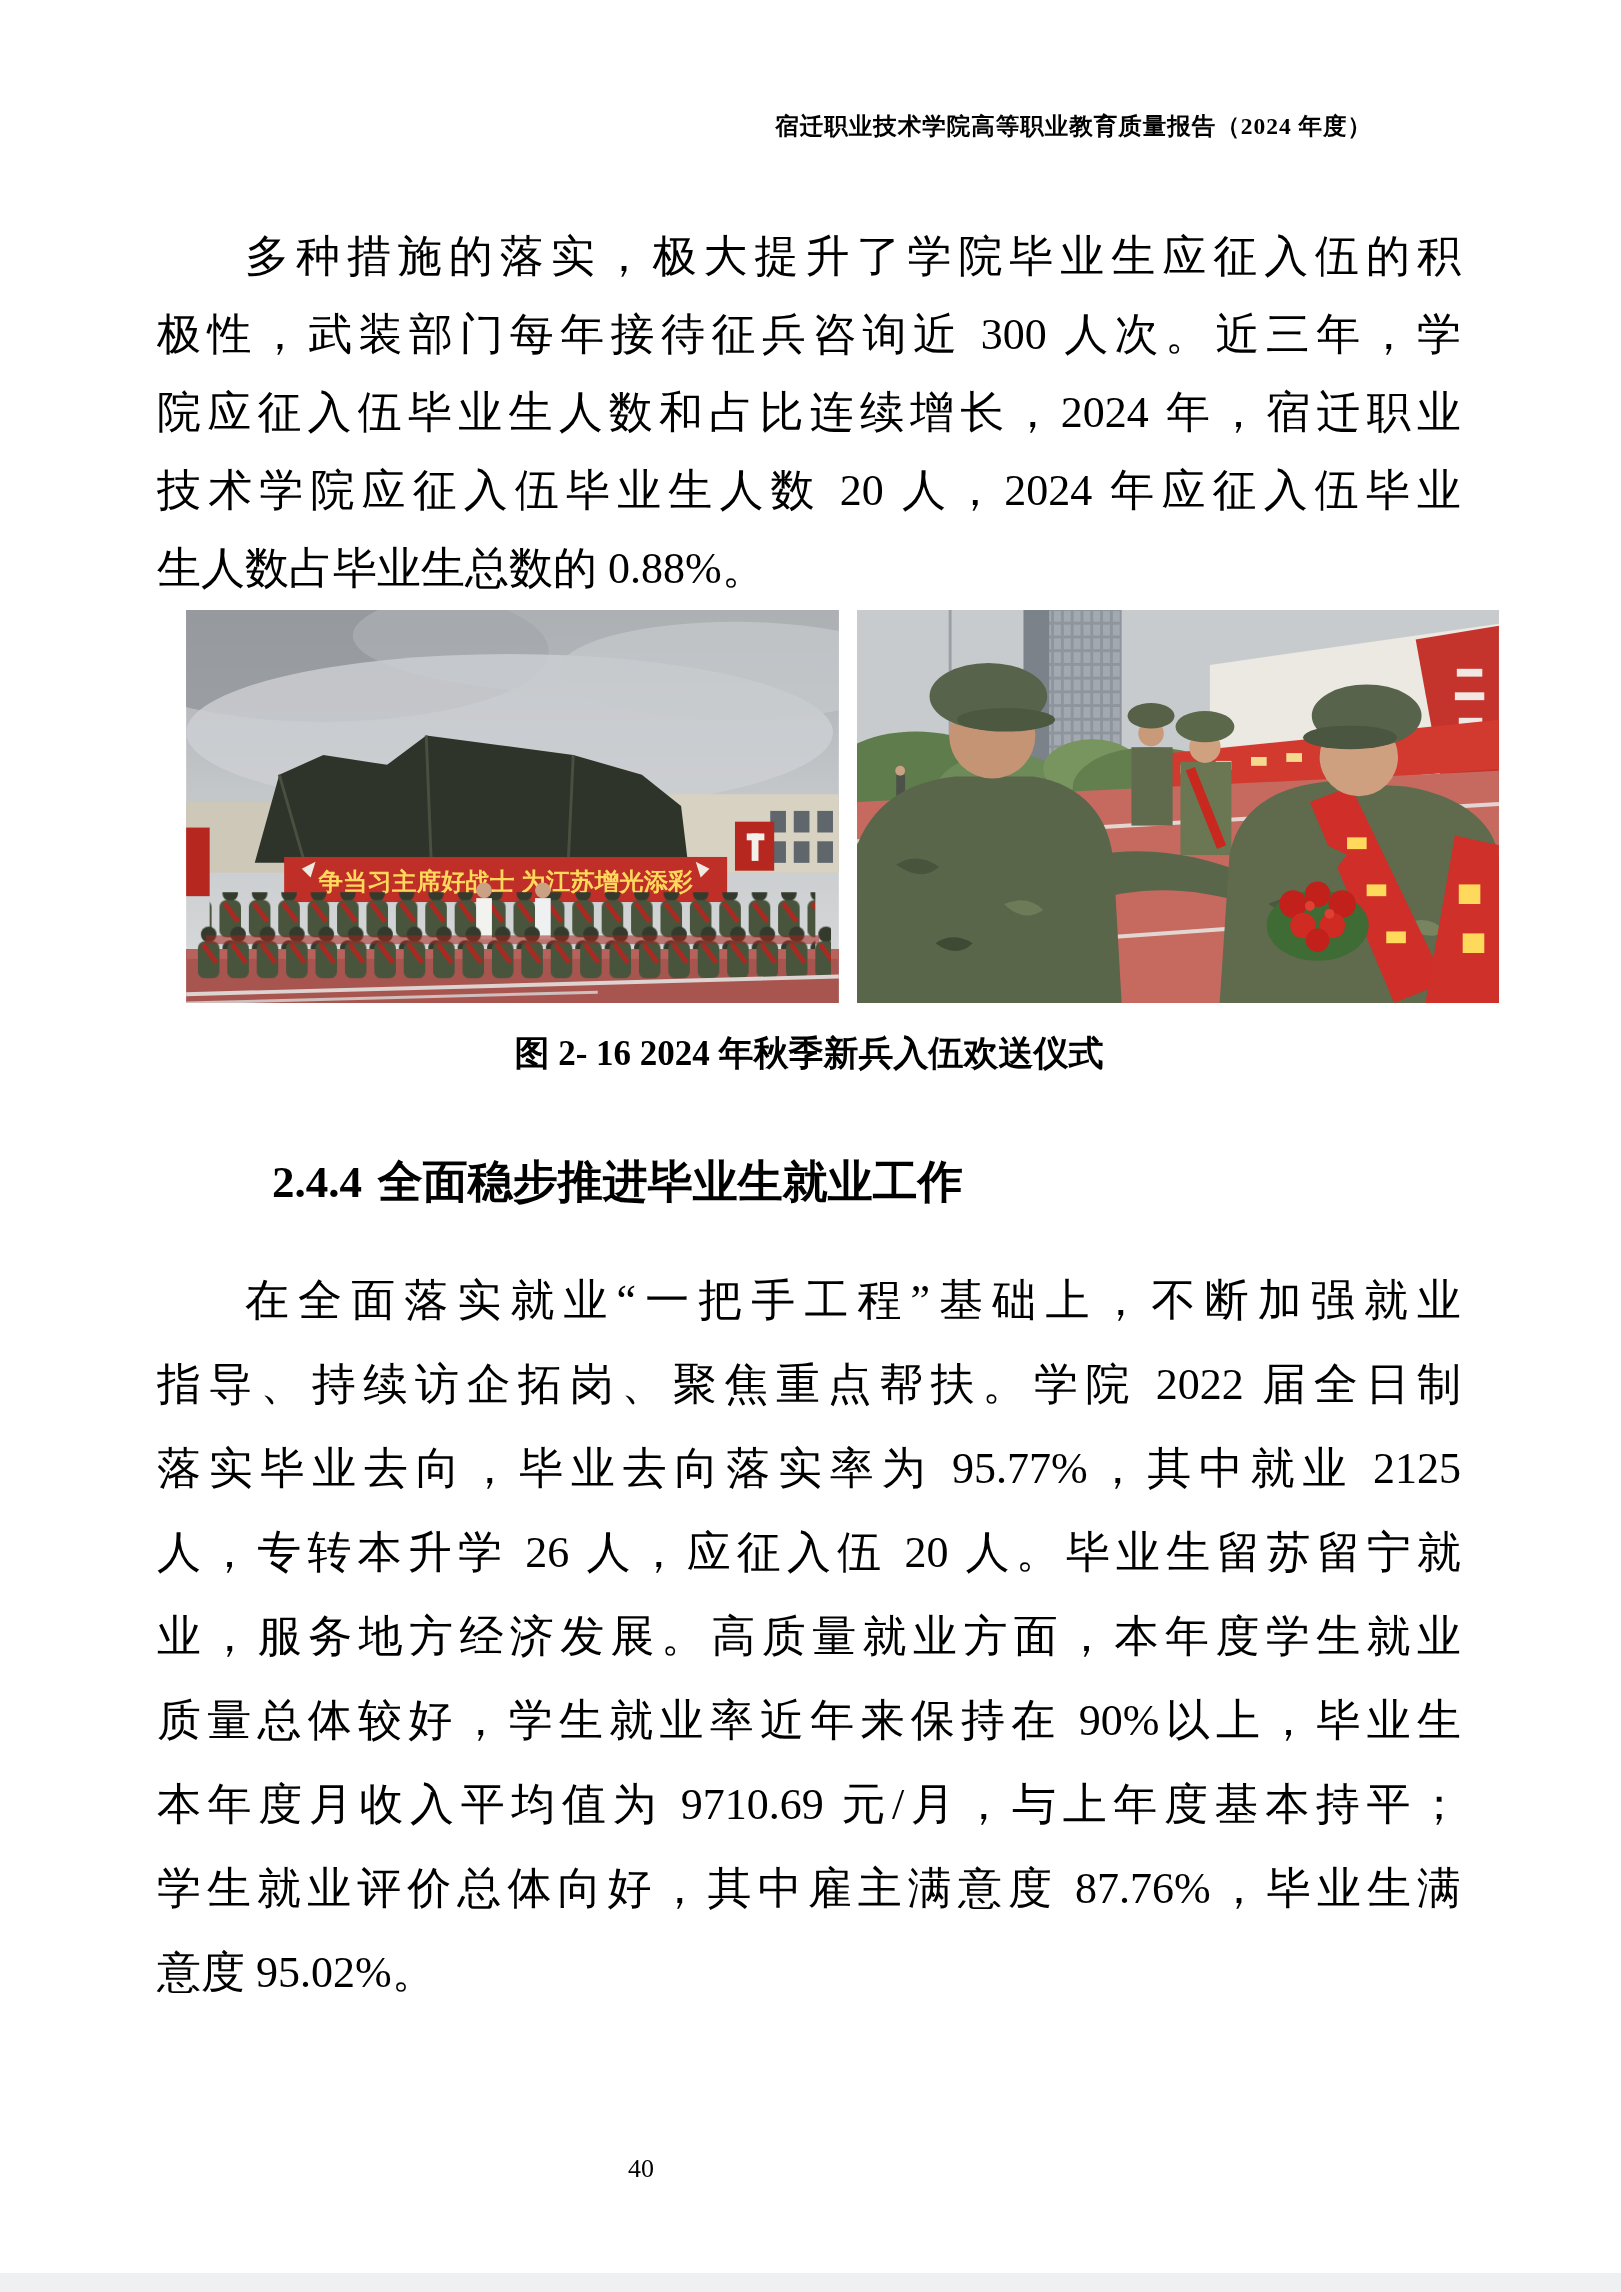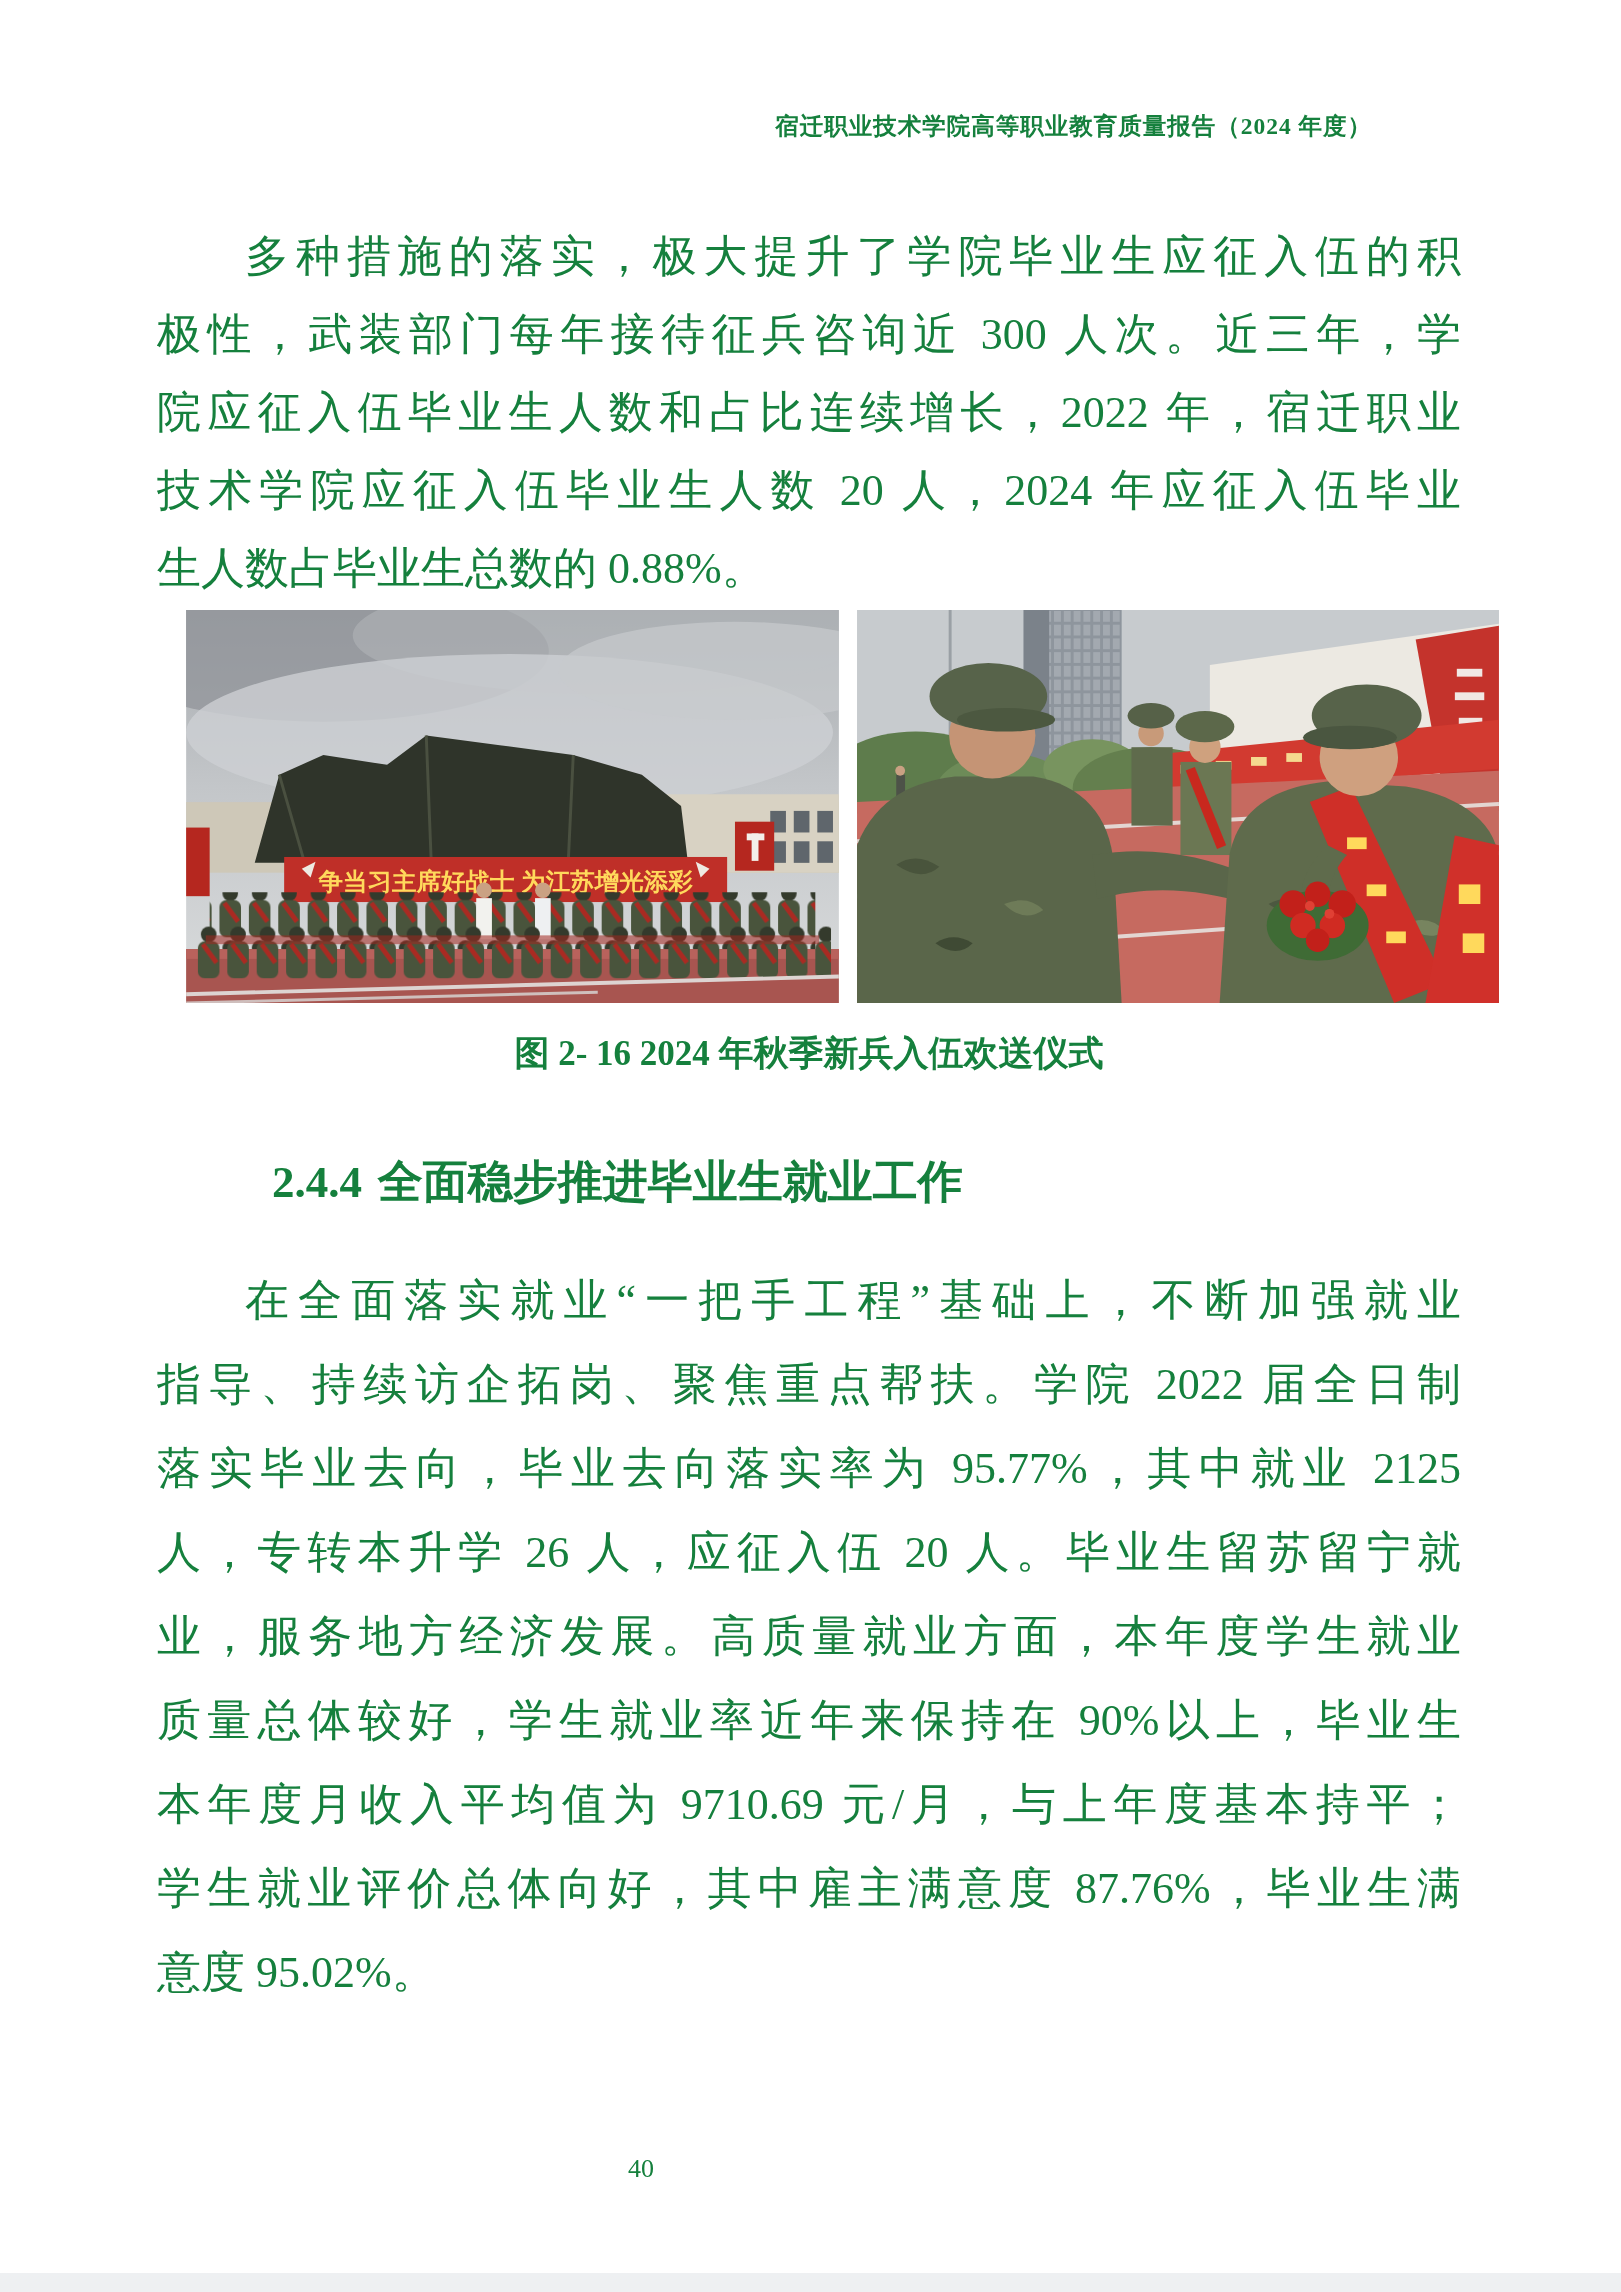--- a/index.html
+++ b/index.html
@@ -1,17 +1,17 @@
 <!DOCTYPE html>
 <html><head>
 <meta charset="utf-8">
 <style>
   html,body{margin:0;padding:0;background:#ffffff;}
   .page{position:relative;width:1621px;height:2293px;background:#ffffff;
-        font-family:"Liberation Serif","DejaVu Serif",serif;color:#15803d;overflow:hidden;}
+        font-family:"Liberation Serif","DejaVu Serif",serif;color:#000000;overflow:hidden;}
   .header{position:absolute;top:110px;right:249px;font-size:23.5px;font-weight:bold;letter-spacing:1px;}
   .para{position:absolute;left:157px;width:1304px;}
   .para1{top:218px;}
   .para1 .line{height:78px;line-height:78px;}
   .para2{top:1259px;}
   .para2 .line{height:84px;line-height:84px;}
   .line{font-size:44px;white-space:normal;}
   .jfull{text-align:justify;text-align-last:justify;}
   .indent{text-indent:88px;}
   .figure-row{position:absolute;top:610px;left:186px;width:1552px;height:393px;display:flex;gap:17.6px;}
@@ -28,21 +28,21 @@
 </head>
 <body>
 
 <div class="page">
 
   <div class="header">宿迁职业技术学院高等职业教育质量报告（2024 年度）</div>
 
   <div class="para para1">
     <div class="line jfull indent">多种措施的落实，极大提升了学院毕业生应征入伍的积</div>
     <div class="line jfull">极性，武装部门每年接待征兵咨询近 300 人次。近三年，学</div>
-    <div class="line jfull">院应征入伍毕业生人数和占比连续增长，2022 年，宿迁职业</div>
+    <div class="line jfull">院应征入伍毕业生人数和占比连续增长，2024 年，宿迁职业</div>
     <div class="line jfull">技术学院应征入伍毕业生人数 20 人，2024 年应征入伍毕业</div>
     <div class="line">生人数占毕业生总数的 0.88%。</div>
   </div>
 
   <div class="figure-row">
 
     <svg class="photo" width="653" height="393" viewBox="0 0 666 401">
       <defs>
         <linearGradient id="lp-sky" x1="0" y1="0" x2="0" y2="1">
           <stop offset="0" stop-color="#a7abaf"></stop>

